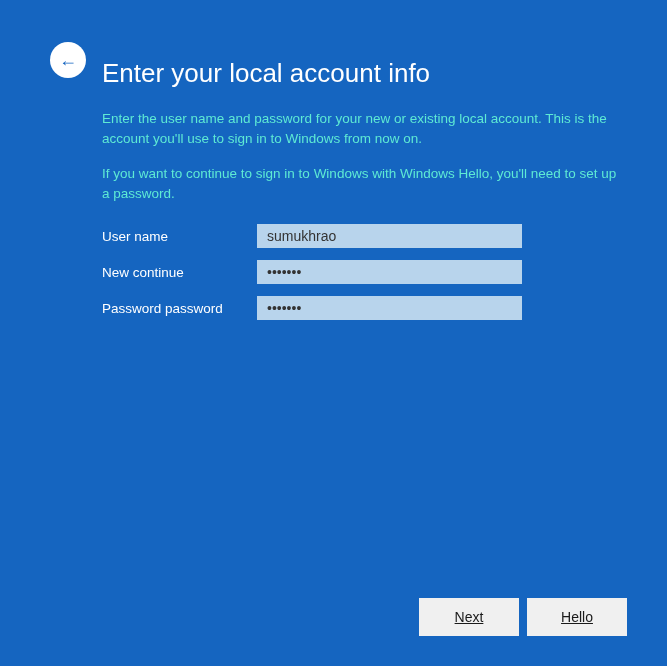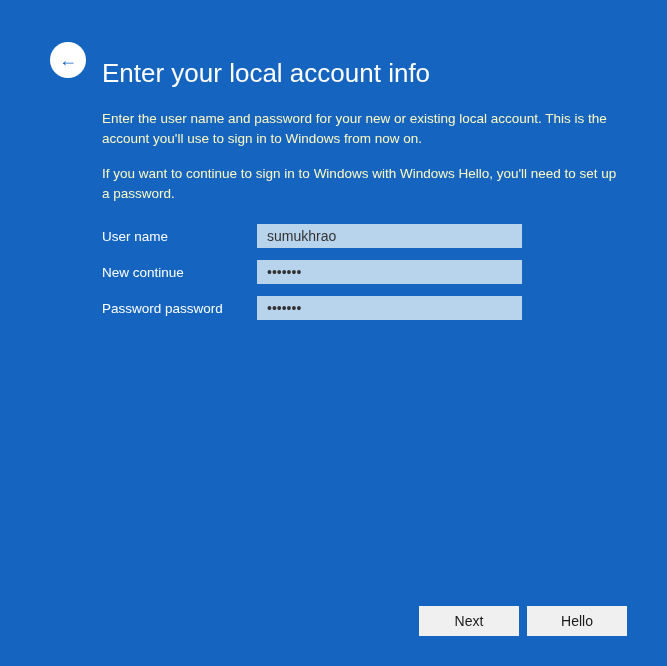--- a/index.html
+++ b/index.html
@@ -56,21 +56,21 @@
       font-weight: 300;
       color: white;
       margin-top: 28px;
     }
 
     .description {
       margin-left: 52px;
       margin-bottom: 14px;
       font-size: 13.5px;
       line-height: 1.5;
-      color: #fef9c3;
+      color: #5eead4;
       max-width: 580px;
     }
 
     .form-section {
       margin-left: 52px;
       margin-top: 20px;
     }
 
     .form-row {
       display: flex;
@@ -133,25 +133,26 @@
     .footer {
       position: absolute;
       bottom: 30px;
       right: 40px;
       display: flex;
       gap: 8px;
     }
 
     .btn {
       width: 100px;
-      height: 30px;
+      height: 38px;
       border: none;
       cursor: pointer;
       font-size: 14px;
       font-family: 'Segoe UI', Arial, sans-serif;
+      text-decoration: underline;
     }
 
     .btn-next {
       background-color: #f0f0f0;
       color: #1a1a1a;
     }
 
     .btn-cancel {
       background-color: #f0f0f0;
       color: #1a1a1a;

